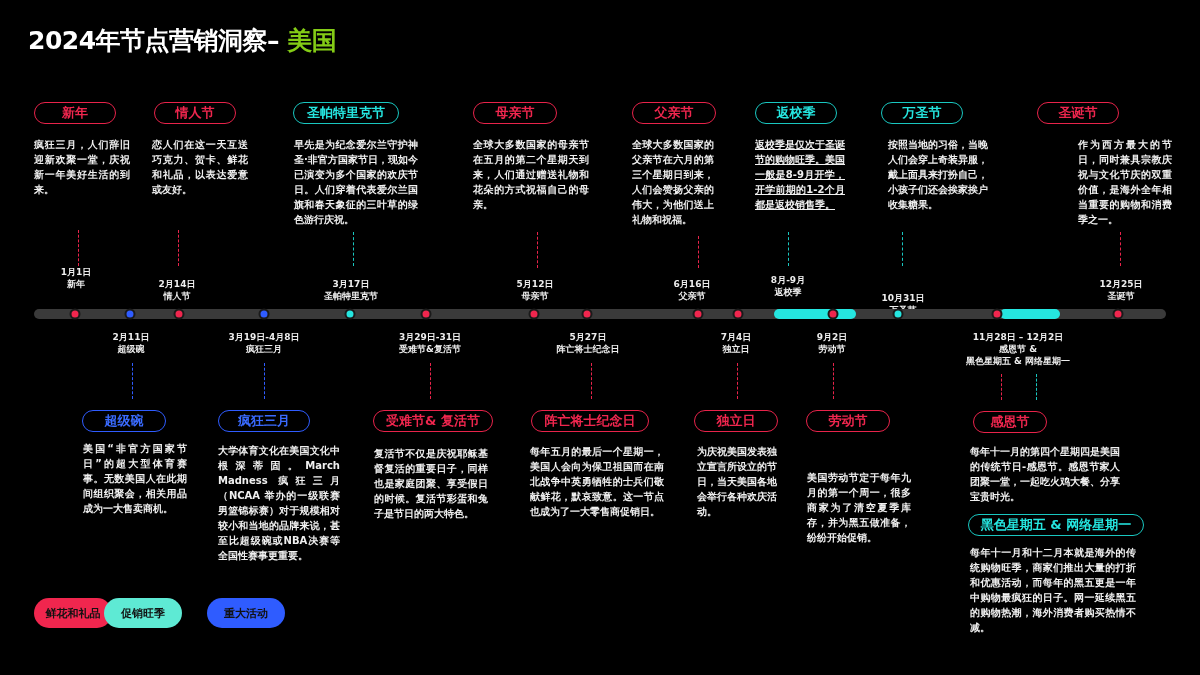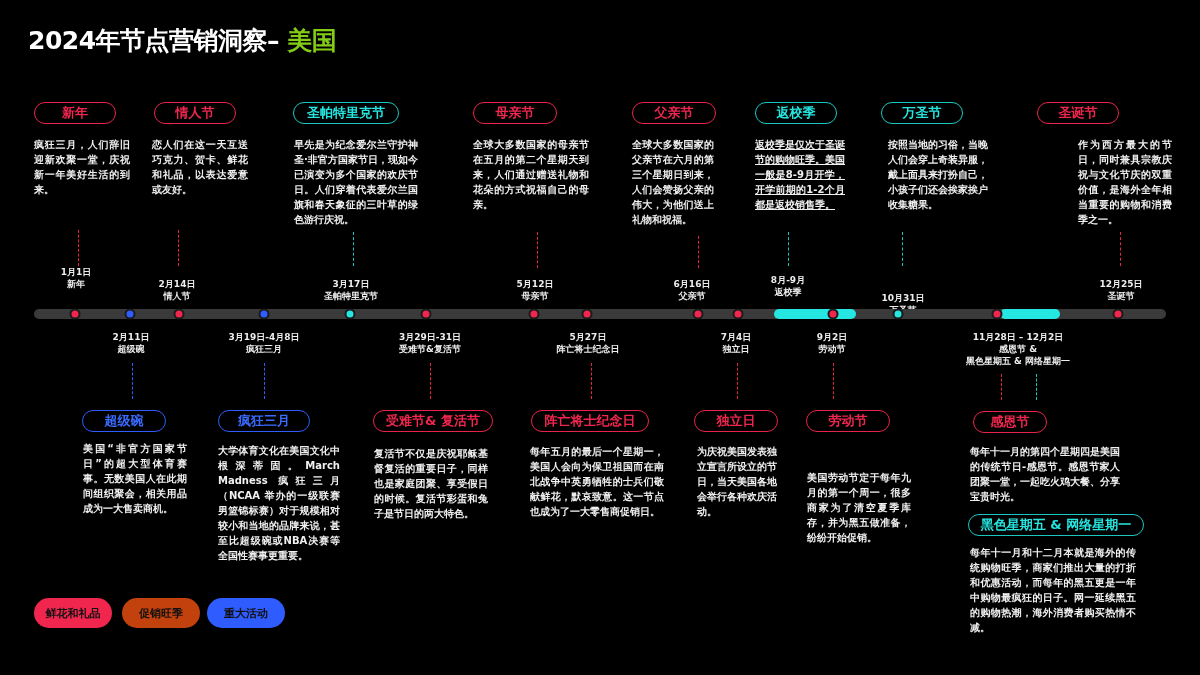--- a/index.html
+++ b/index.html
@@ -175,14 +175,14 @@
     <div>黑色星期五 &amp; 网络星期一</div>
   </div>
 <div class="vline red" style="left:1001px;top:374px;height:26px;"></div>
 <div class="vline cyan" style="left:1036px;top:374px;height:26px;"></div>
 <div class="pill red" style="left:973px;top:411px;width:74px;">感恩节</div>
 <div class="desc" style="left:970px;top:444px;width:150px;">每年十一月的第四个星期四是美国的传统节日-感恩节。感恩节家人团聚一堂，一起吃火鸡大餐、分享宝贵时光。</div>
 <div class="pill cyan" style="left:968px;top:514px;width:176px;">黑色星期五 &amp; 网络星期一</div>
 <div class="desc" style="left:970px;top:545px;width:166px;">每年十一月和十二月本就是海外的传统购物旺季，商家们推出大量的打折和优惠活动，而每年的黑五更是一年中购物最疯狂的日子。网一延续黑五的购物热潮，海外消费者购买热情不减。</div>
 
 <div class="legend" style="left:34px;width:78px;background:#f0264e;">鲜花和礼品</div>
-<div class="legend" style="left:122px;width:78px;background:#c2410c;">促销旺季</div>
+<div class="legend" style="left:104px;width:78px;background:#5eead4;">促销旺季</div>
 <div class="legend" style="left:207px;width:78px;background:#2f5cff;">重大活动</div>
 
 </body></html>

